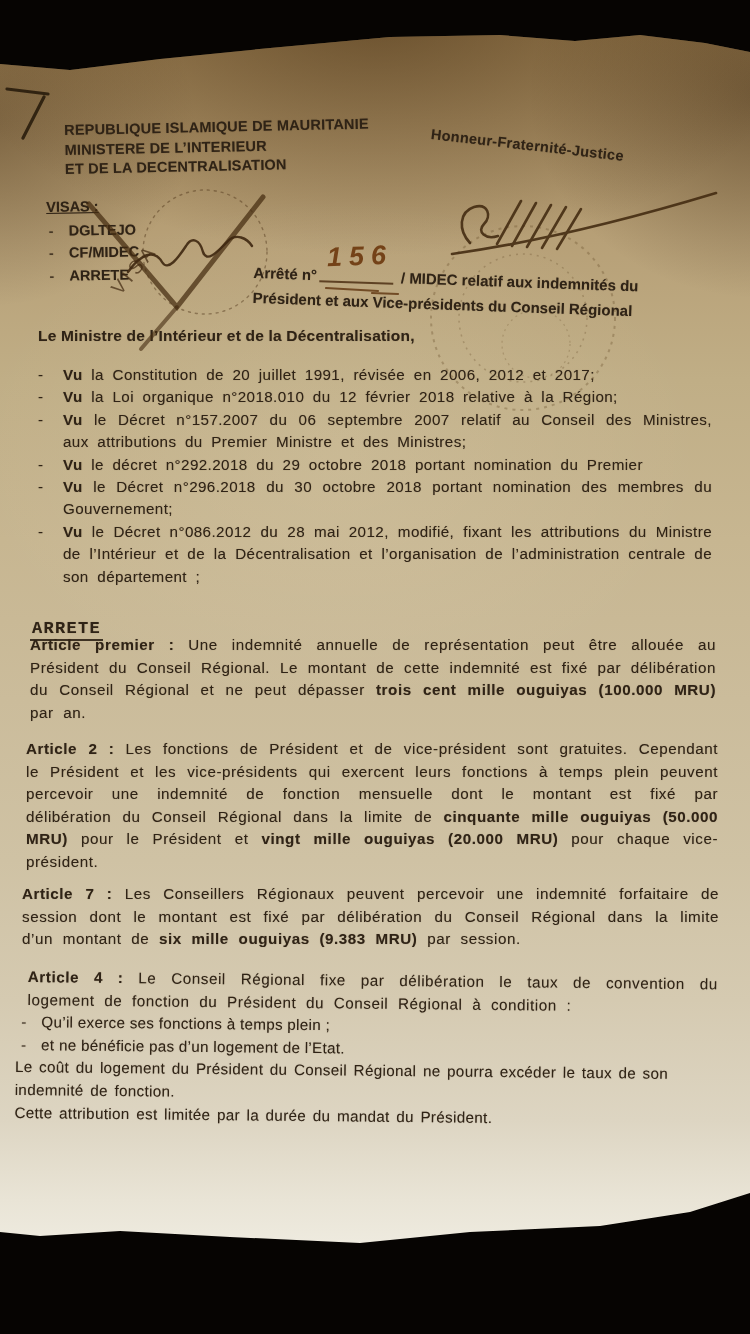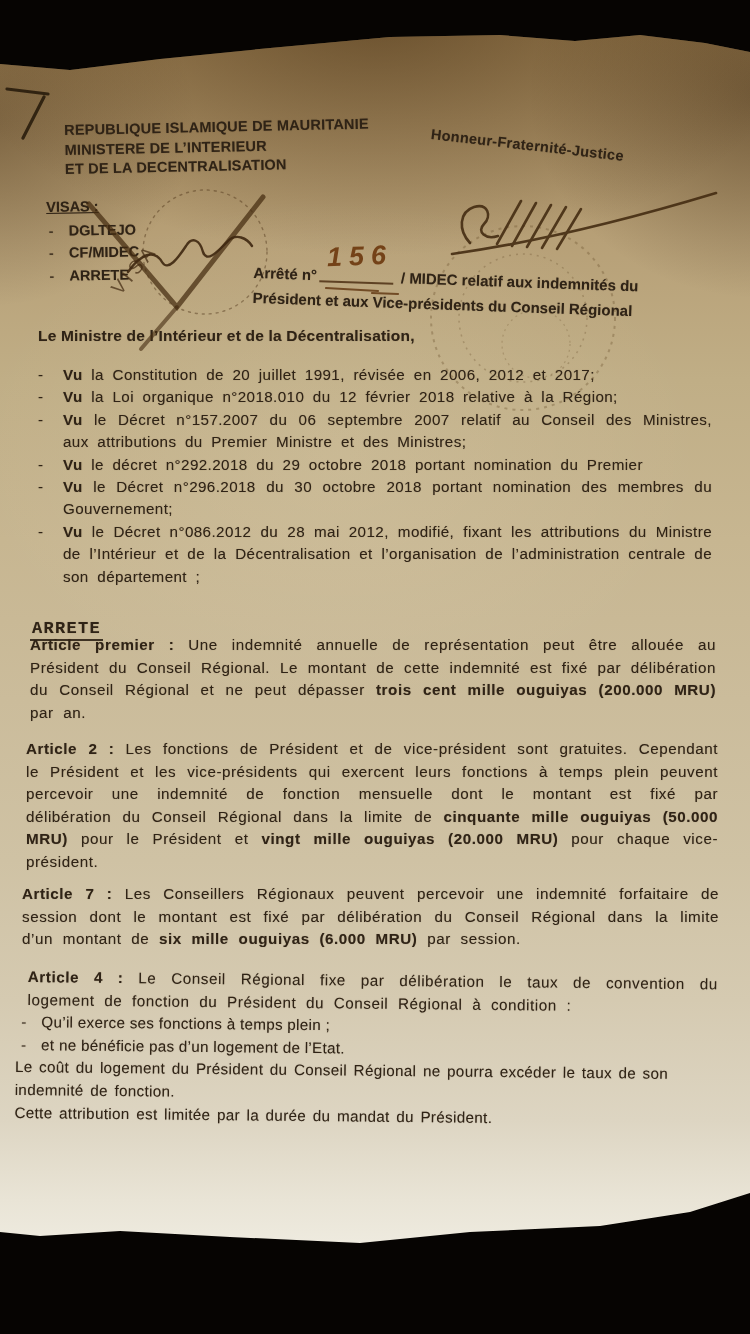--- a/index.html
+++ b/index.html
@@ -135,23 +135,23 @@
     <div class="ref">
       <span class="dash">-</span>
       <span><b>Vu</b><span> le Décret n°086.2012 du 28 mai 2012, modifié, fixant les attributions du Ministre de l’Intérieur et de la Décentralisation et l’organisation de l’administration centrale de son département ;</span></span>
     </div>
   </div>
 
   <div class="abs heading-wrap txt">
     <span class="heading">ARRETE</span>
   </div>
 
-  <p class="abs article art1 txt"><b>Article premier :</b><span> Une indemnité annuelle de représentation peut être allouée au Président du Conseil Régional. Le montant de cette indemnité est fixé par délibération du Conseil Régional et ne peut dépasser </span><b>trois cent mille ouguiyas (200.000 MRU)</b><span> par an.</span></p>
+  <p class="abs article art1 txt"><b>Article premier :</b><span> Une indemnité annuelle de représentation peut être allouée au Président du Conseil Régional. Le montant de cette indemnité est fixé par délibération du Conseil Régional et ne peut dépasser </span><b>trois cent mille ouguiyas (100.000 MRU)</b><span> par an.</span></p>
   <p class="abs article art2 txt"><b>Article 2 :</b><span> Les fonctions de Président et de vice-président sont gratuites. Cependant le Président et les vice-présidents qui exercent leurs fonctions à temps plein peuvent percevoir une indemnité de fonction mensuelle dont le montant est fixé par délibération du Conseil Régional dans la limite de </span><b>cinquante mille ouguiyas (50.000 MRU)</b><span> pour le Président et </span><b>vingt mille ouguiyas (20.000 MRU)</b><span> pour chaque vice-président.</span></p>
-  <p class="abs article art3 txt"><b>Article 7 :</b><span> Les Conseillers Régionaux peuvent percevoir une indemnité forfaitaire de session dont le montant est fixé par délibération du Conseil Régional dans la limite d’un montant de </span><b>six mille ouguiyas (6.000 MRU)</b><span> par session.</span></p>
+  <p class="abs article art3 txt"><b>Article 7 :</b><span> Les Conseillers Régionaux peuvent percevoir une indemnité forfaitaire de session dont le montant est fixé par délibération du Conseil Régional dans la limite d’un montant de </span><b>six mille ouguiyas (9.383 MRU)</b><span> par session.</span></p>
 
   <div class="abs art4 txt">
     <p class="article"><b>Article 4 :</b><span> Le Conseil Régional fixe par délibération le taux de convention du logement de fonction du Président du Conseil Régional à condition :</span></p>
     <div class="bullet">
       <span class="dash">-</span>
       <span>Qu’il exerce ses fonctions à temps plein ;</span>
     </div>
     <div class="bullet">
       <span class="dash">-</span>
       <span>et ne bénéficie pas d’un logement de l’Etat.</span>

